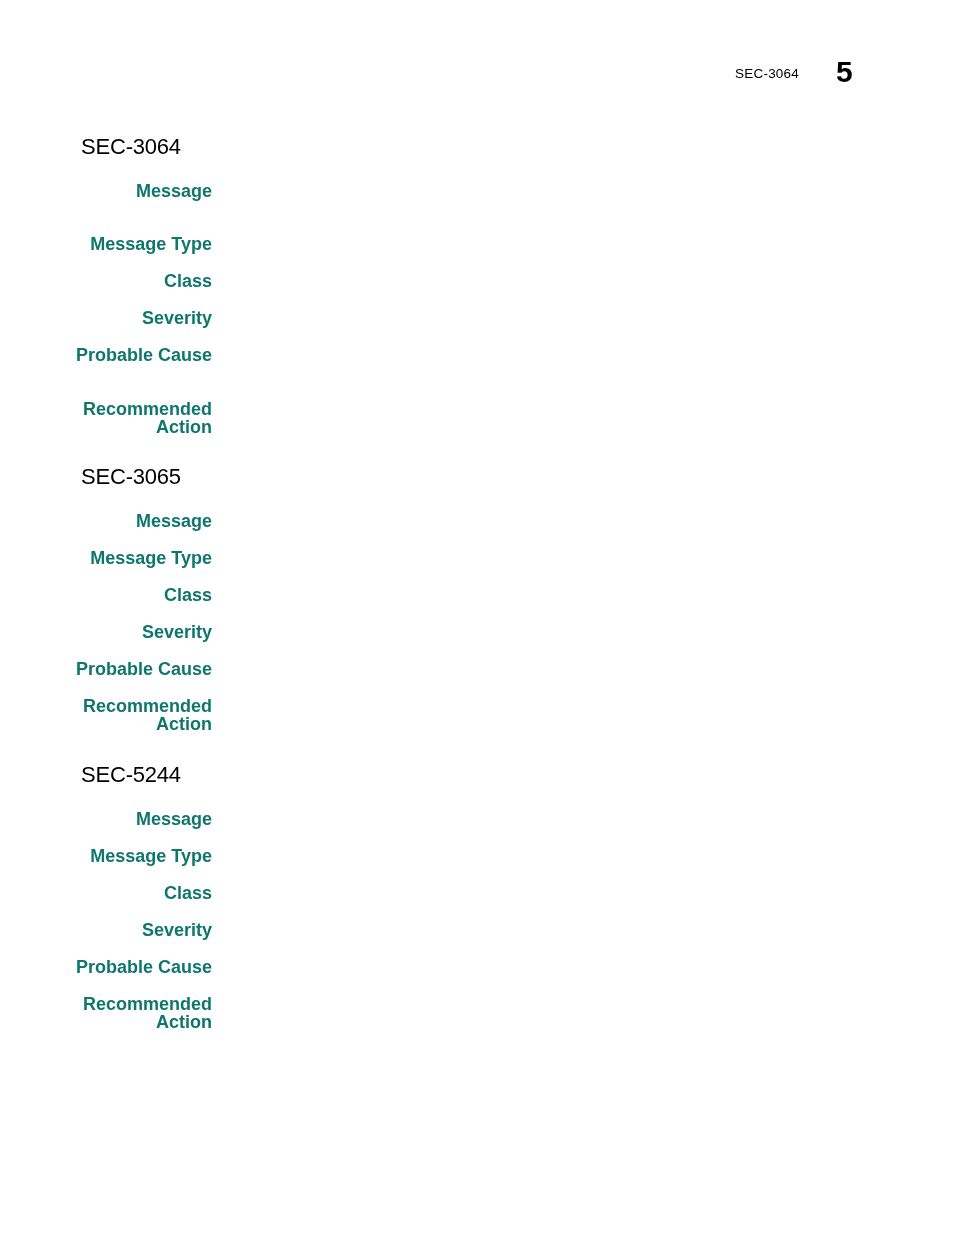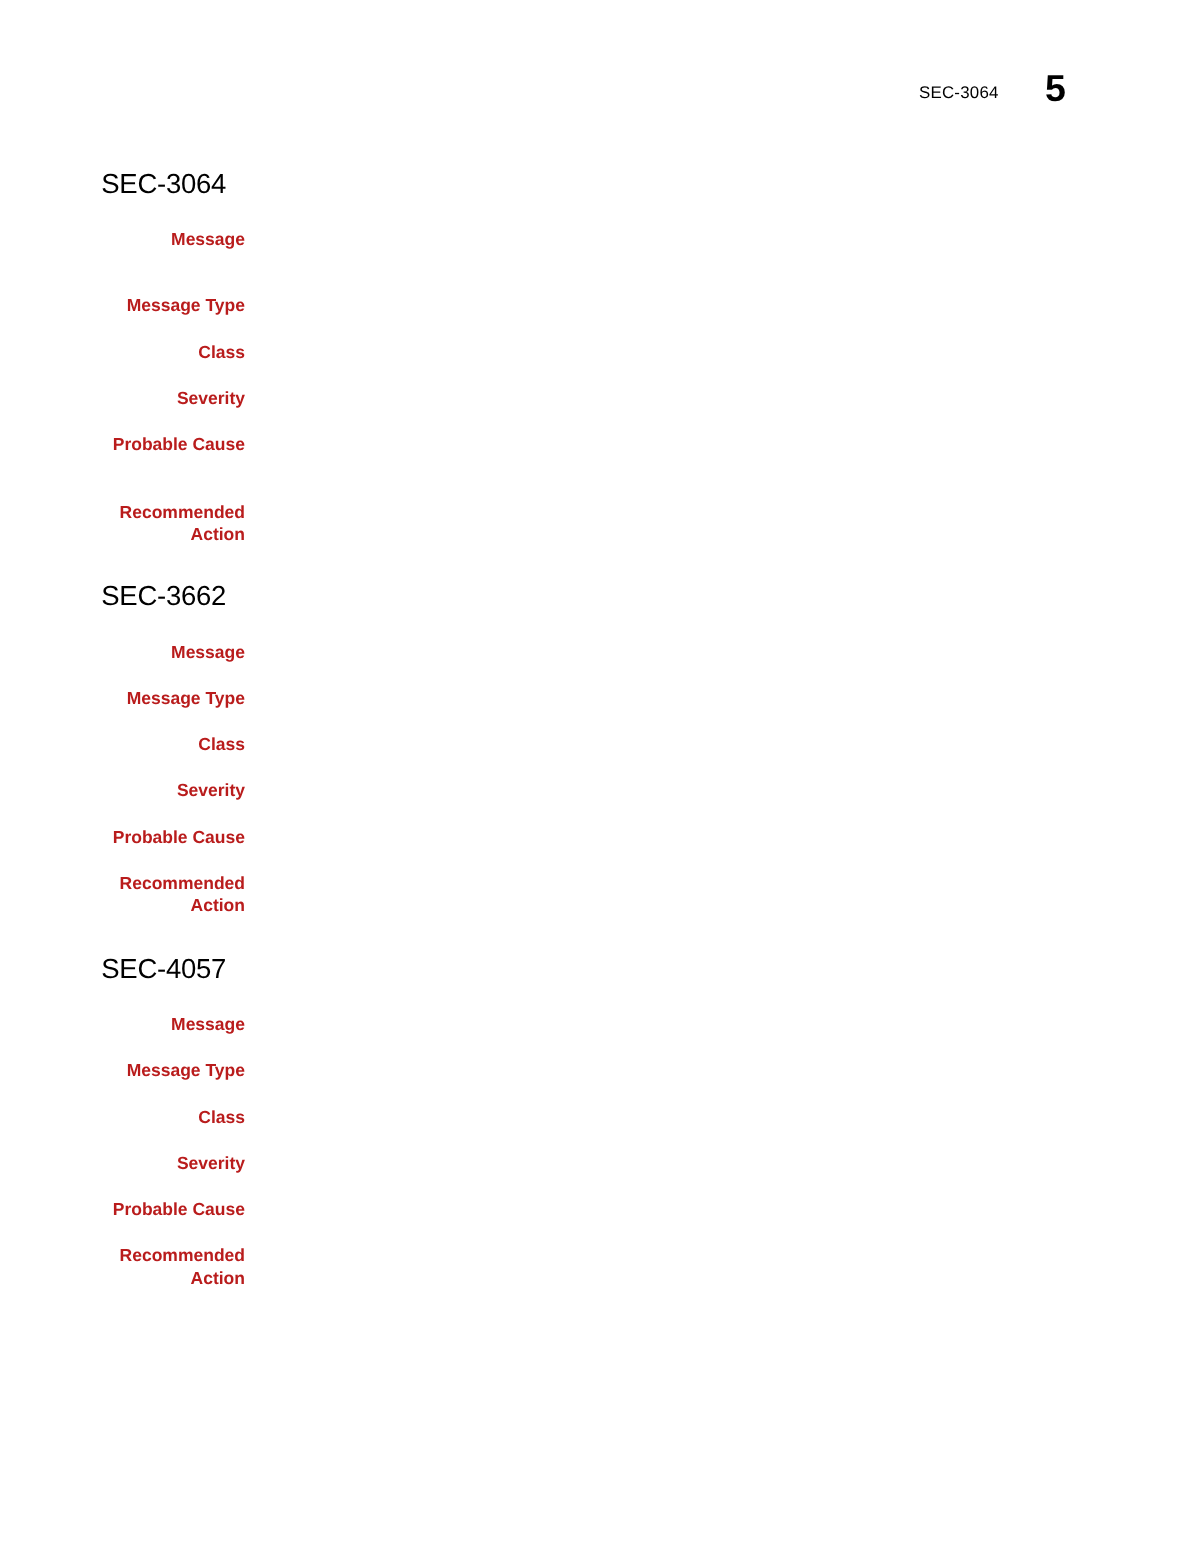--- a/index.html
+++ b/index.html
@@ -87,28 +87,28 @@
   }
 
   .field-row {
     position: absolute;
     left: 0;
     width: 954px;
   }
 
   .field-label {
     position: absolute;
-    left: 0;
+    left: 16px;
     top: 0;
     width: 196px;
     text-align: right;
-    font-size: 14px;
+    font-size: 18px;
     font-weight: 700;
     line-height: 18px;
-    color: #b91c1c;
+    color: #0f766e;
   }
 
   .field-value {
     position: absolute;
     left: 216px;
     top: 0;
     width: 700px;
     text-align: left;
     font-size: 13.5px;
     font-weight: 400;
@@ -152,21 +152,21 @@
             <div class="field-value"></div>
           </div>
           <div class="field-row" style="top: 266px; height: 38px;">
             <div class="field-label" style="white-space: pre-line;">Recommended
 Action</div>
             <div class="field-value"></div>
           </div>
         </div>
       </div>
       <div class="section" style="top: 464px;">
-        <div class="section-title">SEC-3662</div>
+        <div class="section-title">SEC-3065</div>
         <div class="field-list">
           <div class="field-row" style="top: 48px; height: 37px;">
             <div class="field-label" style="white-space: pre-line;">Message</div>
             <div class="field-value"></div>
           </div>
           <div class="field-row" style="top: 85px; height: 37px;">
             <div class="field-label" style="white-space: pre-line;">Message Type</div>
             <div class="field-value"></div>
           </div>
           <div class="field-row" style="top: 122px; height: 37px;">
@@ -182,21 +182,21 @@
             <div class="field-value"></div>
           </div>
           <div class="field-row" style="top: 233px; height: 38px;">
             <div class="field-label" style="white-space: pre-line;">Recommended
 Action</div>
             <div class="field-value"></div>
           </div>
         </div>
       </div>
       <div class="section" style="top: 762px;">
-        <div class="section-title">SEC-4057</div>
+        <div class="section-title">SEC-5244</div>
         <div class="field-list">
           <div class="field-row" style="top: 48px; height: 37px;">
             <div class="field-label" style="white-space: pre-line;">Message</div>
             <div class="field-value"></div>
           </div>
           <div class="field-row" style="top: 85px; height: 37px;">
             <div class="field-label" style="white-space: pre-line;">Message Type</div>
             <div class="field-value"></div>
           </div>
           <div class="field-row" style="top: 122px; height: 37px;">

